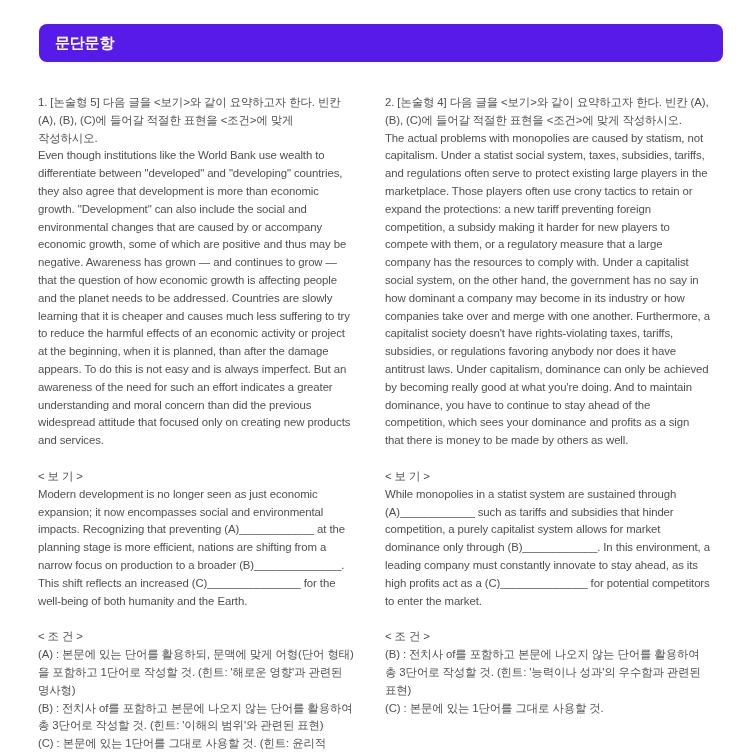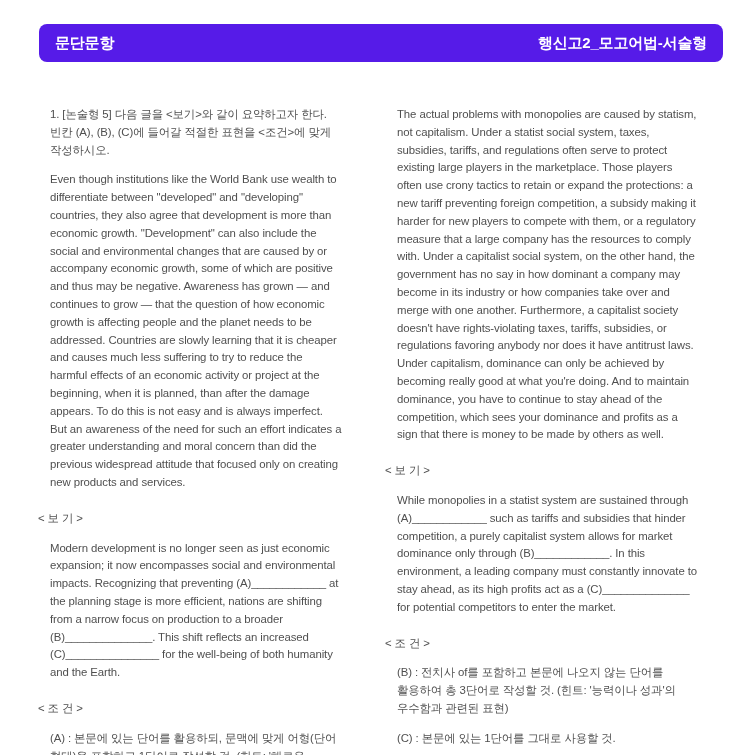--- a/index.html
+++ b/index.html
@@ -39,50 +39,50 @@
       display: flex;
       gap: 31px;
       color: #4f4f4f;
       font-size: 11.4px;
       line-height: 17.8px;
       letter-spacing: -0.1px;
       word-break: keep-all;
     }
     .col1 { width: 316px; }
     .col2 { width: 325px; }
-    .passage, .instr, .cond { margin: 12px; }
+    .passage, .instr, .cond { margin: 0; }
     .label {
       margin-top: 18px;
       white-space: nowrap;
     }
   </style>
 </head>
 <body>
 
 <div class="page">
 
   <div class="header" style="background: rgb(86, 27, 232); color: rgb(255, 255, 255);">
     <span class="header-left">문단문항</span>
-    <span class="header-right">행신고2_모고어법-서술형</span>
   </div>
 
   <div class="content">
 
     <div class="col1">
       <p class="instr">1. [논술형 5] 다음 글을 &lt;보기&gt;와 같이 요약하고자 한다. 빈칸 (A), (B), (C)에 들어갈 적절한 표현을 &lt;조건&gt;에 맞게 작성하시오.</p>
       <p class="passage">Even though institutions like the World Bank use wealth to differentiate between "developed" and "developing" countries, they also agree that development is more than economic growth. "Development" can also include the social and environmental changes that are caused by or accompany economic growth, some of which are positive and thus may be negative. Awareness has grown — and continues to grow — that the question of how economic growth is affecting people and the planet needs to be addressed. Countries are slowly learning that it is cheaper and causes much less suffering to try to reduce the harmful effects of an economic activity or project at the beginning, when it is planned, than after the damage appears. To do this is not easy and is always imperfect. But an awareness of the need for such an effort indicates a greater understanding and moral concern than did the previous widespread attitude that focused only on creating new products and services.</p>
       <p class="label">&lt; 보 기 &gt;</p>
       <p class="passage">Modern development is no longer seen as just economic expansion; it now encompasses social and environmental impacts. Recognizing that preventing (A)____________ at the planning stage is more efficient, nations are shifting from a narrow focus on production to a broader (B)______________. This shift reflects an increased (C)_______________ for the well-being of both humanity and the Earth.</p>
       <p class="label">&lt; 조 건 &gt;</p>
       <p class="cond">(A) : 본문에 있는 단어를 활용하되, 문맥에 맞게 어형(단어 형태)을 포함하고 1단어로 작성할 것. (힌트: '해로운 영향'과 관련된 명사형)</p>
       <p class="cond">(B) : 전치사 of를 포함하고 본문에 나오지 않는 단어를 활용하여 총 3단어로 작성할 것. (힌트: '이해의 범위'와 관련된 표현)</p>
       <p class="cond">(C) : 본문에 있는 1단어를 그대로 사용할 것. (힌트: 윤리적 태도와 관련된 단어)</p>
     </div>
 
     <div class="col2">
+      <p class="instr">2. [논술형 4] 다음 글을 &lt;보기&gt;와 같이 요약하고자 한다. 빈칸 (A), (B), (C)에 들어갈 적절한 표현을 &lt;조건&gt;에 맞게 작성하시오.</p>
       <p class="passage">The actual problems with monopolies are caused by statism, not capitalism. Under a statist social system, taxes, subsidies, tariffs, and regulations often serve to protect existing large players in the marketplace. Those players often use crony tactics to retain or expand the protections: a new tariff preventing foreign competition, a subsidy making it harder for new players to compete with them, or a regulatory measure that a large company has the resources to comply with. Under a capitalist social system, on the other hand, the government has no say in how dominant a company may become in its industry or how companies take over and merge with one another. Furthermore, a capitalist society doesn't have rights-violating taxes, tariffs, subsidies, or regulations favoring anybody nor does it have antitrust laws. Under capitalism, dominance can only be achieved by becoming really good at what you're doing. And to maintain dominance, you have to continue to stay ahead of the competition, which sees your dominance and profits as a sign that there is money to be made by others as well.</p>
       <p class="label">&lt; 보 기 &gt;</p>
       <p class="passage">While monopolies in a statist system are sustained through (A)____________ such as tariffs and subsidies that hinder competition, a purely capitalist system allows for market dominance only through (B)____________. In this environment, a leading company must constantly innovate to stay ahead, as its high profits act as a (C)______________ for potential competitors to enter the market.</p>
       <p class="label">&lt; 조 건 &gt;</p>
       <p class="cond">(B) : 전치사 of를 포함하고 본문에 나오지 않는 단어를 활용하여 총 3단어로 작성할 것. (힌트: '능력이나 성과'의 우수함과 관련된 표현)</p>
       <p class="cond">(C) : 본문에 있는 1단어를 그대로 사용할 것.</p>
     </div>
 
   </div>
 </div>

